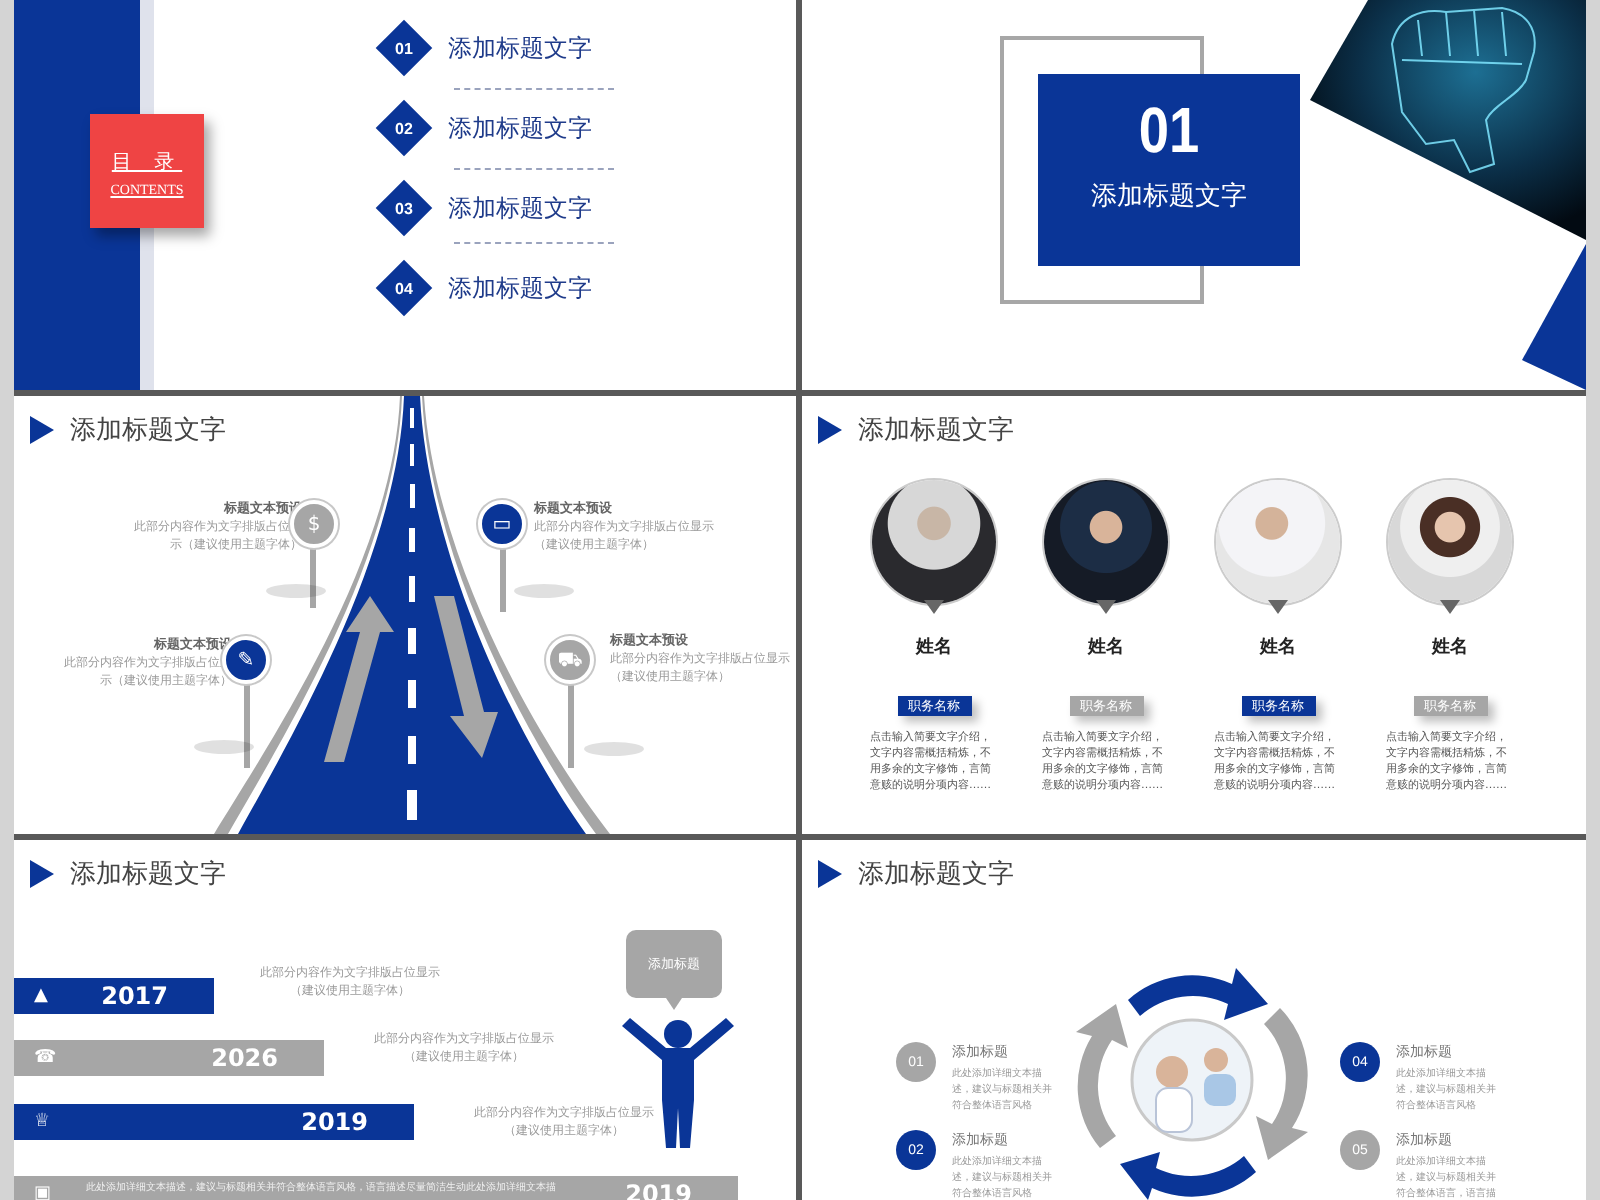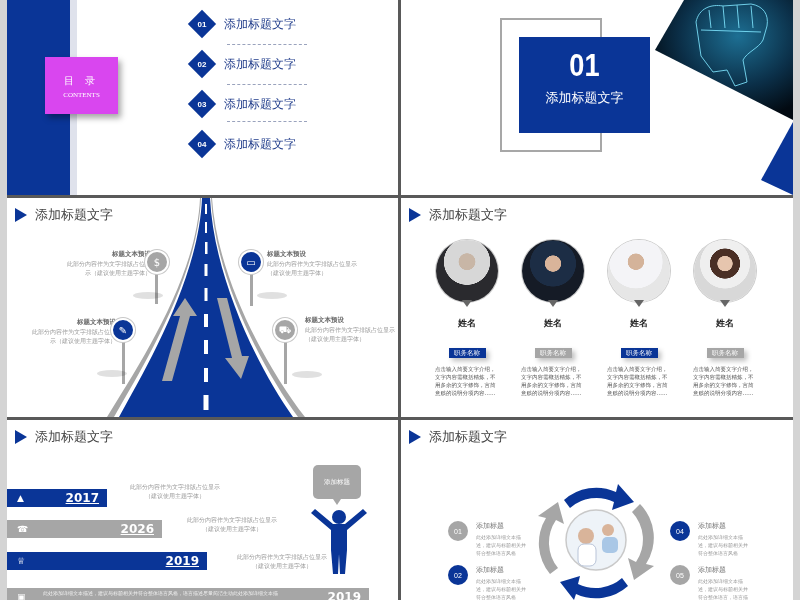--- a/index.html
+++ b/index.html
@@ -17,21 +17,21 @@
   .abs { position: absolute; }
 
   
   .slide-head { position: absolute; left: 8px; top: 8px; display: flex; align-items: center; }
   .tri { width: 0; height: 0; border-top: 7px solid transparent; border-bottom: 7px solid transparent; border-left: 12px solid #0a3597; }
   .head-text { margin-left: 8px; font-family: "DejaVu Serif", "Liberation Serif", serif; font-size: 13px; color: #444; }
 
   
   .s1-bar { left: 0; top: 0; width: 63px; height: 195px; background: #0a3597; }
   .s1-bar2 { left: 63px; top: 0; width: 7px; height: 195px; background: #dfe2ec; }
-  .contents-box { left: 38px; top: 57px; width: 73px; height: 57px; background: #d946ef; box-shadow: 3px 4px 6px rgba(0,0,0,0.35); color: #fff; text-align: center; }
+  .contents-box { left: 38px; top: 57px; width: 57px; height: 57px; background: #ef4444; box-shadow: 3px 4px 6px rgba(0,0,0,0.35); color: #fff; text-align: center; text-decoration: underline; }
   .contents-box .cn { font-family: "DejaVu Serif", serif; font-size: 10px; margin-top: 17px; letter-spacing: 4px; }
   .contents-box .en { font-family: "Liberation Serif", serif; font-size: 7px; margin-top: 3px; }
   .toc-item { position: absolute; left: 185px; display: flex; align-items: center; }
   .diamond { width: 20px; height: 20px; background: #0a3597; transform: rotate(45deg); display: flex; align-items: center; justify-content: center; }
   .diamond span { transform: rotate(-45deg); color: #fff; font-size: 8px; font-weight: bold; font-family: "Liberation Sans", sans-serif; }
   .toc-label { margin-left: 12px; font-family: "DejaVu Serif", serif; font-size: 12px; color: #1f3b8a; }
   .toc-dash { position: absolute; left: 220px; width: 80px; border-top: 1px dashed #9aa3bd; }
 
   
   .s2-frame { left: 99px; top: 18px; width: 102px; height: 134px; border: 2px solid #a7a7a7; }
@@ -50,21 +50,21 @@
   .member { position: absolute; top: 42px; width: 72px; text-align: center; }
   .avatar { width: 62px; height: 62px; border-radius: 50%; margin: 0 auto; position: relative; box-shadow: 0 0 0 1px #ccc; }
   .avatar::after { content: ""; position: absolute; left: 26px; bottom: -5px; border-left: 5px solid transparent; border-right: 5px solid transparent; border-top: 7px solid #666; }
   .member-name { font-size: 9px; font-weight: bold; color: #222; margin-top: 15px; }
   .member-role { display: inline-block; margin-top: 18px; width: 37px; height: 10px; font-size: 6.5px; line-height: 10px; color: #fff; box-shadow: 3px 3px 5px rgba(0,0,0,0.25); }
   .member-desc { font-size: 5.5px; color: #555; line-height: 8px; margin-top: 6px; text-align: left; padding: 0 4px; }
 
   
   .tl-bar { position: absolute; height: 18px; color: #fff; font-weight: bold; font-size: 12px; font-family: "DejaVu Sans", sans-serif; display: flex; align-items: center; }
   .tl-bar .ico { position: absolute; left: 10px; font-size: 9px; }
-  .tl-bar .yr { position: absolute; right: 8px; text-decoration: underline; }
+  .tl-bar .yr { position: absolute; right: 23px; }
   .tl-note { position: absolute; font-size: 6px; color: #9a9a9a; text-align: center; line-height: 9px; }
   .bubble { position: absolute; left: 306px; top: 45px; width: 48px; height: 34px; background: #a6a6a6; border-radius: 5px; color: #fff; font-size: 6.5px; display: flex; align-items: center; justify-content: center; }
   .bubble::after { content: ""; position: absolute; bottom: -6px; left: 20px; border-left: 4px solid transparent; border-right: 4px solid transparent; border-top: 6px solid #a6a6a6; }
 
   
   .cyc-item { position: absolute; display: flex; }
   .cyc-num { width: 20px; height: 20px; border-radius: 50%; color: #fff; font-size: 7px; display: flex; align-items: center; justify-content: center; flex-shrink: 0; font-family: "Liberation Sans", sans-serif; }
   .cyc-txt { margin-left: 8px; }
   .cyc-title { font-size: 7px; color: #777; }
   .cyc-desc { font-size: 5px; color: #9a9a9a; line-height: 8px; margin-top: 2px; width: 54px; }

